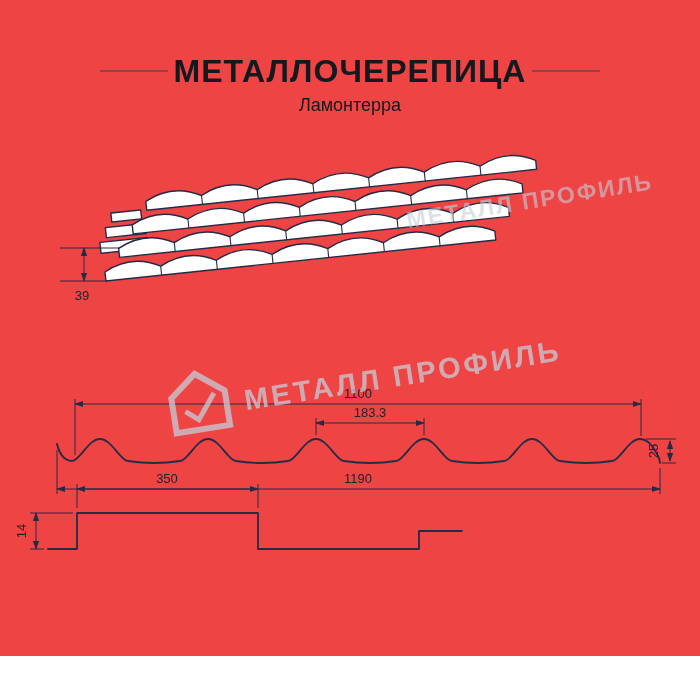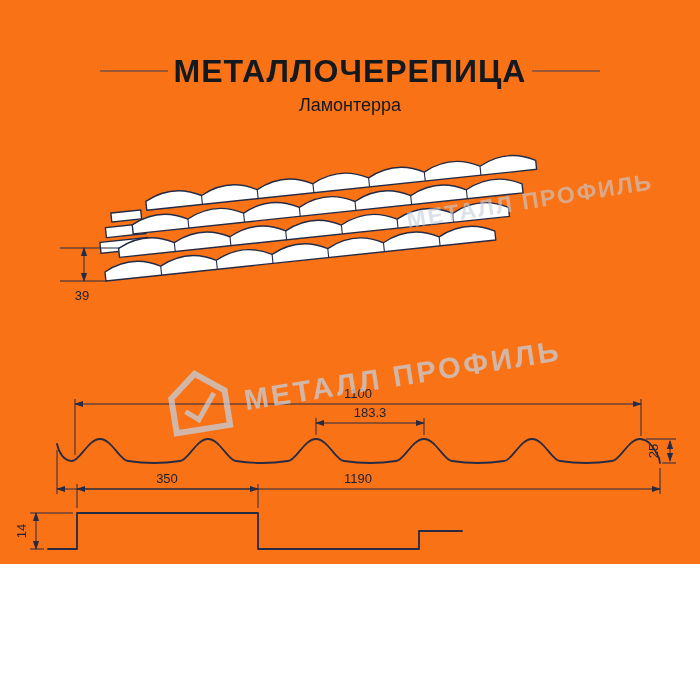--- a/index.html
+++ b/index.html
@@ -1,16 +1,16 @@
 <!DOCTYPE html>
 <html><head>
 <meta charset="utf-8">
 <style>
   html,body { margin:0; padding:0; background:#ffffff; }
-  .page { position:relative; width:700px; height:564px; background:#f97316; overflow:hidden; }
+  .page { position:relative; width:700px; height:656px; background:#ef4444; overflow:hidden; }
   svg text { font-family:"Liberation Sans", sans-serif; }
   .title    { font-size:32px; font-weight:bold; letter-spacing:1px; fill:#14181f; }
   .subtitle { font-size:18px; fill:#14181f; }
   .line  { stroke:#262b45; stroke-width:1.8; fill:none; stroke-linejoin:round; stroke-linecap:round; }
   .band  { stroke:#262b45; stroke-width:1.4; fill:#ffffff; stroke-linejoin:round; }
   .ticks { stroke:#262b45; stroke-width:1.1; fill:none; }
   .thin  { stroke:#262b45; stroke-width:1; fill:none; }
   .dim   { stroke:#262b45; stroke-width:1; fill:none; }
   .dimtext { font-size:13px; fill:#1c2133; }
   .wm-text { fill:#c6cdd8; font-weight:bold; }

